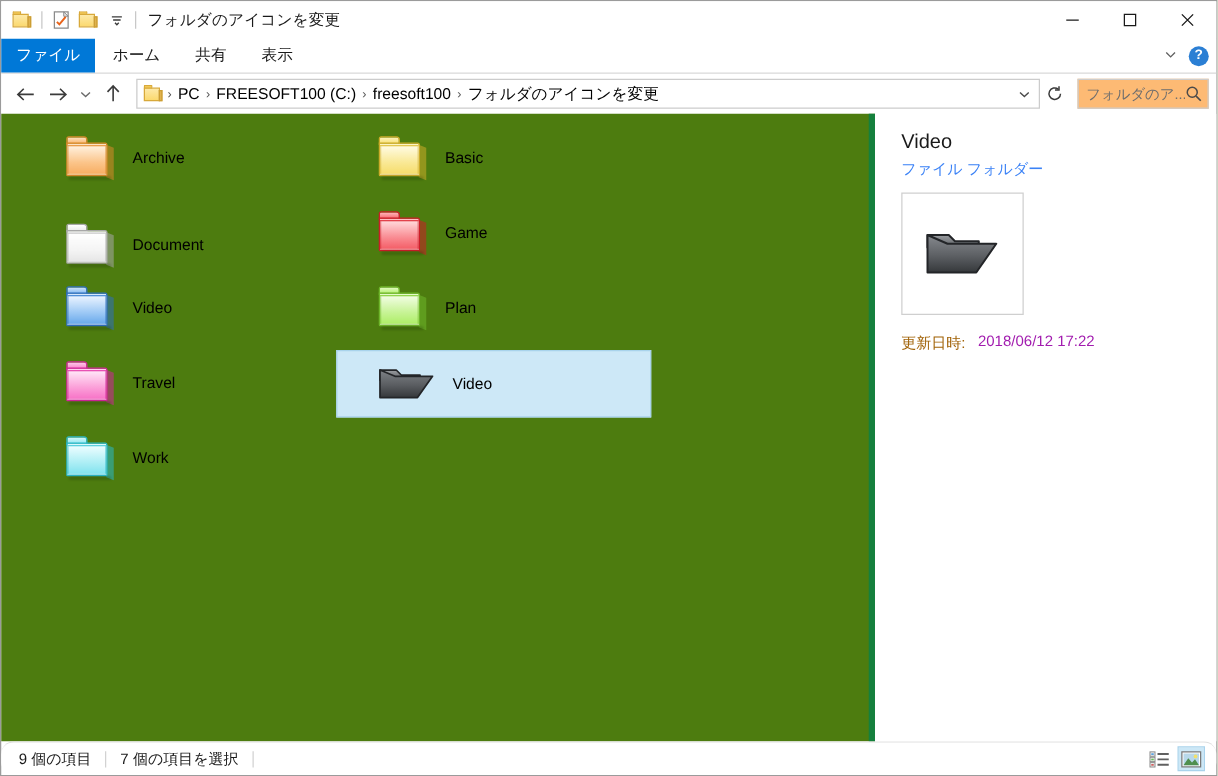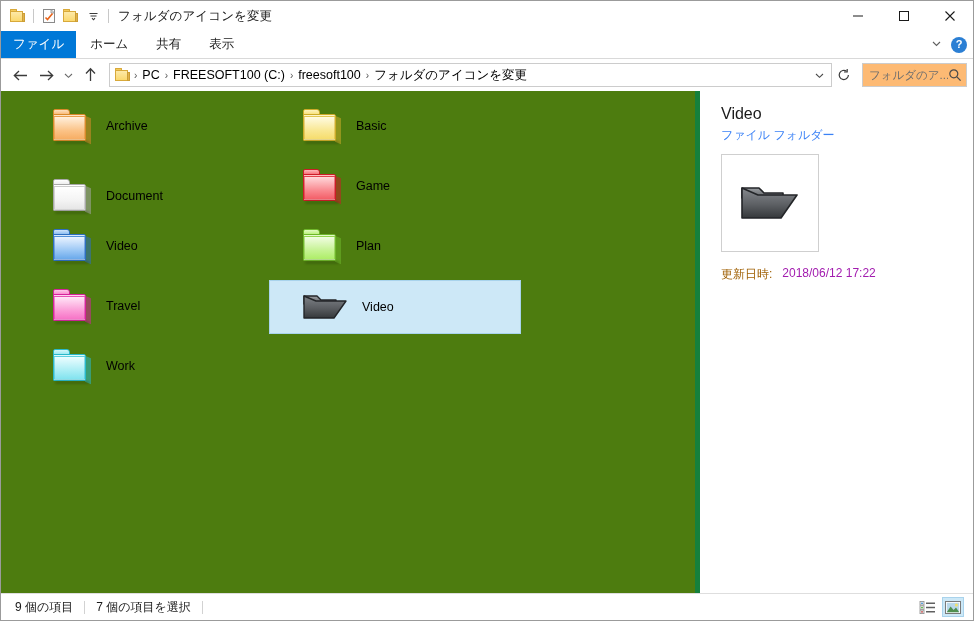--- a/index.html
+++ b/index.html
@@ -362,20 +362,21 @@
   
   .statusbar {
     height: 26px;
     flex: 0 0 26px;
     border-top: 1px solid #dedede;
     display: flex;
     align-items: center;
     padding: 0 10px 0 14px;
     background: #ffffff;
     position: relative;
+    border-radius: 10px;
   }
   .status-text {
     font-size: 12px;
     color: #1a1a1a;
     white-space: nowrap;
   }
   .status-sep {
     width: 1px;
     height: 13px;
     background: #d2d2d2;

